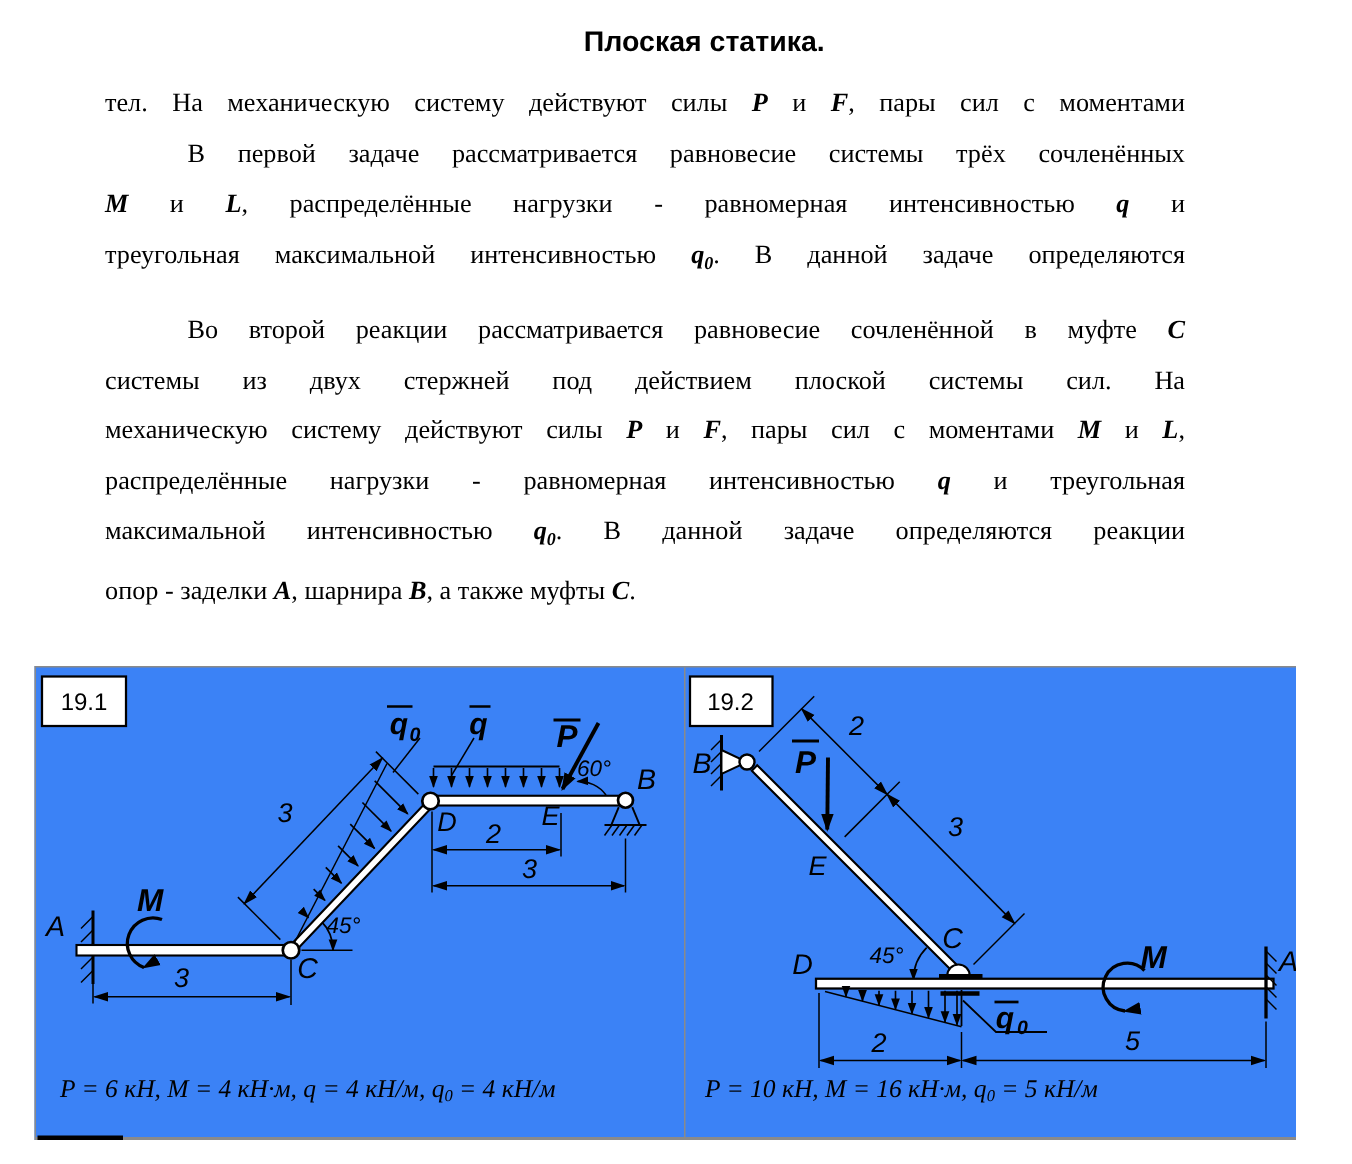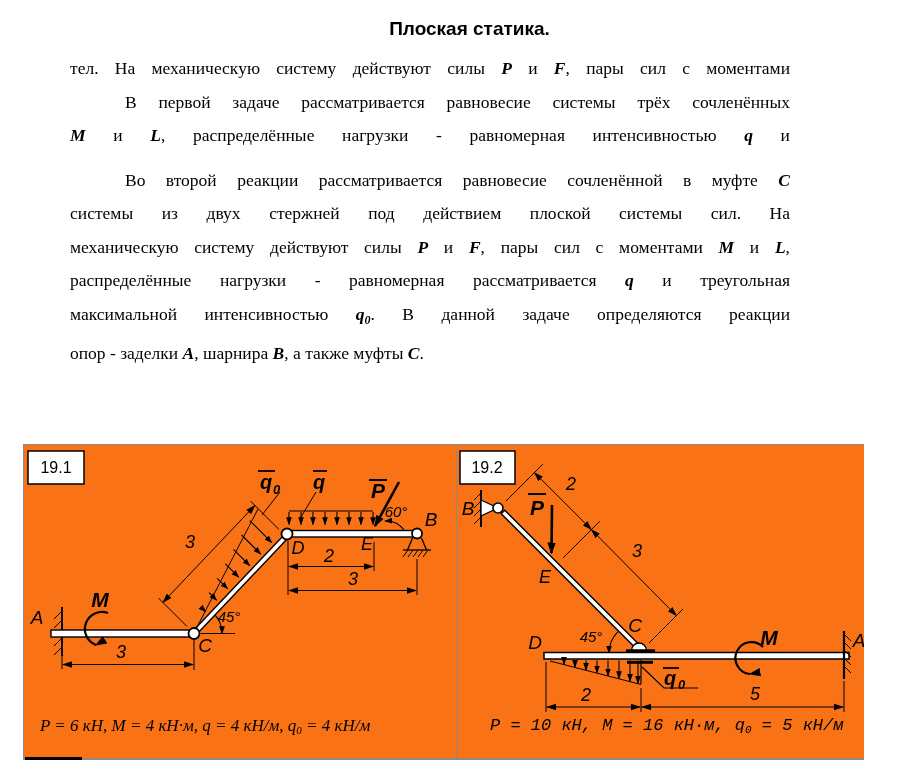--- a/index.html
+++ b/index.html
@@ -8,27 +8,27 @@
   .doc-title{position:absolute;top:18px;left:0;width:100%;padding-left:75px;box-sizing:border-box;
         text-align:center;font-family:"Liberation Sans", sans-serif;font-weight:bold;font-size:19px;}
   .textcol{position:absolute;left:70px;top:52px;width:720px;font-size:17.5px;line-height:33.5px;}
   .para2{margin-top:11px;}
   .line.just{text-align:justify;text-align-last:justify;}
   .line.ind{text-indent:55px;}
   .bi{font-weight:bold;font-style:italic;}
   .bisub{font-weight:bold;font-style:italic;font-size:12px;vertical-align:-4px;}
   .sub{font-size:11px;vertical-align:-3px;}
   .figure-table{position:absolute;left:23px;top:444px;width:855px;height:313px;
-        border:1px solid #8a8a8a;border-bottom-width:2px;background:#f97316;}
+        border:1px solid #8a8a8a;border-bottom-width:2px;background:#3b82f6;}
   .divider{position:absolute;left:432px;top:0;bottom:0;width:1px;background:#8a8a8a;}
   .black-seg{position:absolute;left:1px;bottom:-2px;width:57px;height:3px;background:#000;}
   .figsvg{position:absolute;top:0;}
   .params{position:absolute;top:271px;font-style:italic;font-size:17px;font-family:"Liberation Serif", serif;}
   .params1{left:16px;}
-  .params2{left:466px;font-family:Liberation Mono, monospace;}
+  .params2{left:446px;}
   svg text{font-family:"Liberation Sans", sans-serif;fill:#000;}
   .lbl{font-style:italic;font-size:19px;}
   .dim{font-style:italic;font-size:18px;}
   .ang{font-style:italic;font-size:15px;}
   .frc{font-style:italic;font-weight:bold;font-size:21px;}
   .frcq{font-style:italic;font-weight:bold;font-size:20px;}
   .frcsub{font-style:italic;font-weight:bold;font-size:13px;}
   .boxnum{font-size:16px;}
 </style>
 </head>
@@ -36,26 +36,27 @@
 
 <div class="page">
 
   <div class="doc-title">Плоская статика.</div>
 
   <div class="textcol">
     <div class="para">
         <div class="line just"><span>тел. На механическую систему действуют силы </span><span class="bi">P</span><span> и </span><span class="bi">F</span><span>, пары сил с моментами</span></div>
         <div class="line just ind"><span>В первой задаче рассматривается равновесие системы трёх сочленённых</span></div>
         <div class="line just"><span class="bi">M</span><span> и </span><span class="bi">L</span><span>, распределённые нагрузки - равномерная интенсивностью </span><span class="bi">q</span><span> и</span></div>
+        <div class="line just"><span>треугольная максимальной интенсивностью </span><span class="bi">q</span><span class="bisub">0</span><span>. В данной задаче определяются</span></div>
       </div>
     <div class="para para2">
         <div class="line just ind"><span>Во второй реакции рассматривается равновесие сочленённой в муфте </span><span class="bi">C</span></div>
         <div class="line just"><span>системы из двух стержней под действием плоской системы сил. На</span></div>
         <div class="line just"><span>механическую систему действуют силы </span><span class="bi">P</span><span> и </span><span class="bi">F</span><span>, пары сил с моментами </span><span class="bi">M</span><span> и </span><span class="bi">L</span><span>,</span></div>
-        <div class="line just"><span>распределённые нагрузки - равномерная рассматривается </span><span class="bi">q</span><span> и треугольная</span></div>
+        <div class="line just"><span>распределённые нагрузки - равномерная интенсивностью </span><span class="bi">q</span><span> и треугольная</span></div>
         <div class="line just"><span>максимальной интенсивностью </span><span class="bi">q</span><span class="bisub">0</span><span>. В данной задаче определяются реакции</span></div>
         <div class="line"><span>опор - заделки </span><span class="bi">A</span><span>, шарнира </span><span class="bi">B</span><span>, а также муфты </span><span class="bi">C</span><span>.</span></div>
       </div>
   </div>
 
   <div class="figure-table">
     <div class="divider"></div>
     <div class="black-seg"></div>
 
     <svg class="figsvg" style="left:0;" width="432" height="313" viewBox="23 444 432 313">

